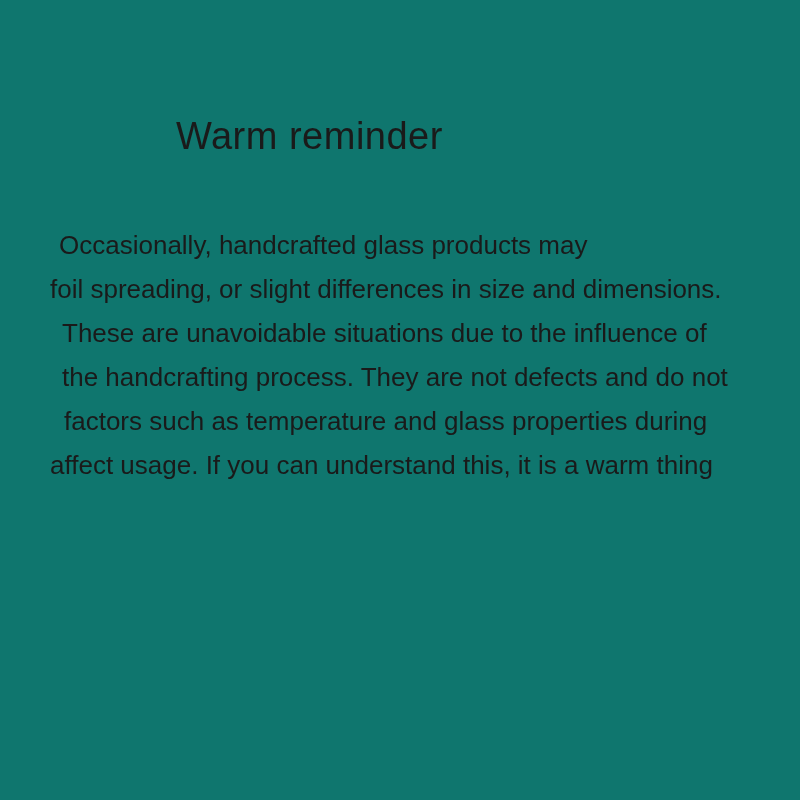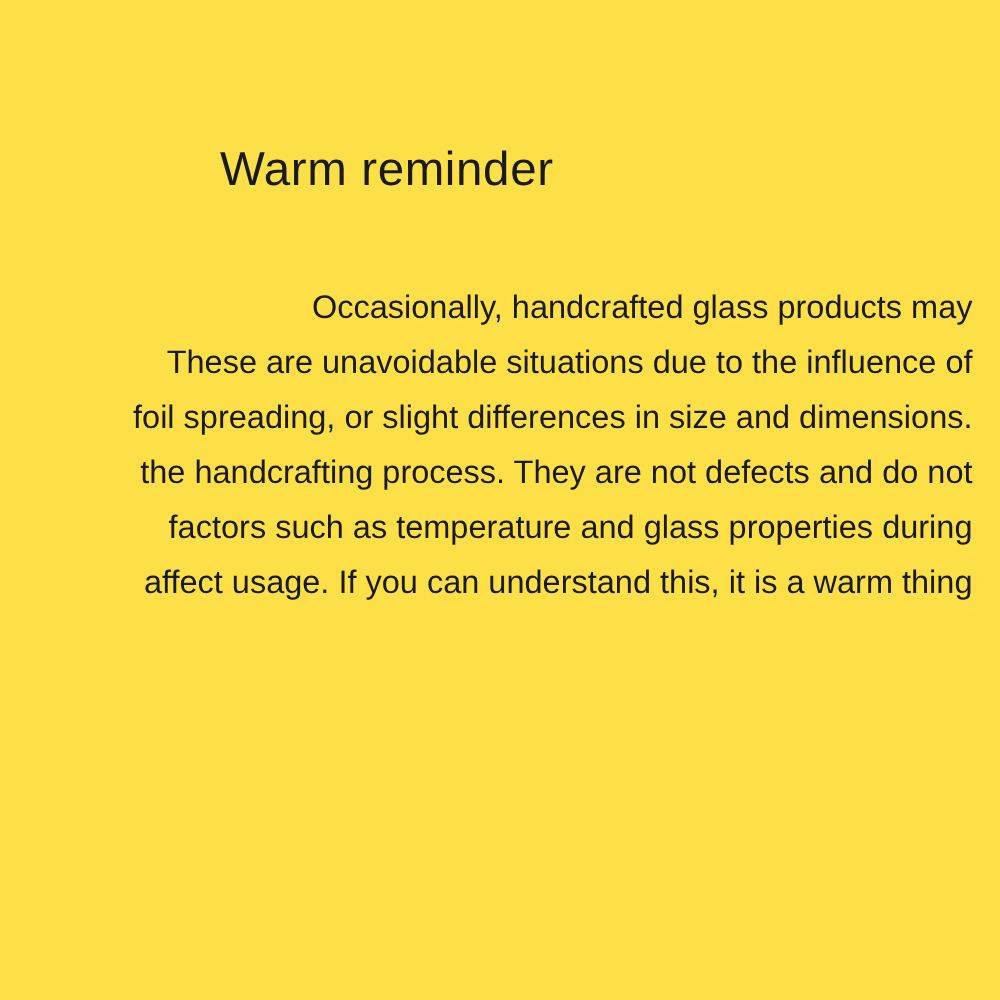--- a/index.html
+++ b/index.html
@@ -4,21 +4,21 @@
 <style>
   html, body {
     margin: 0;
     padding: 0;
     background: #ffffff;
   }
   .canvas {
     position: relative;
     width: 800px;
     height: 800px;
-    background: #fde047;
+    background: #0f766e;
     overflow: hidden;
     font-family: "Liberation Sans", sans-serif;
     color: #1a1a1a;
   }
   .title {
     position: absolute;
     top: 117px;
     left: 176px;
     font-size: 38px;
     font-weight: 400;
@@ -30,39 +30,38 @@
   .body-text {
     position: absolute;
     top: 223px;
     left: 48px;
     width: 730px;
     font-size: 26px;
     line-height: 44px;
   }
   .line {
     white-space: nowrap;
-    text-align: right;
   }
   
   .line:nth-child(1) { padding-left: 11px; }
   .line:nth-child(2) { padding-left: 2px;  }
   .line:nth-child(3) { padding-left: 14px; }
   .line:nth-child(4) { padding-left: 14px; }
   .line:nth-child(5) { padding-left: 16px; }
   .line:nth-child(6) { padding-left: 2px;  }
   .line:nth-child(7) { padding-left: 14px; }
   .line:nth-child(8) { padding-left: 0px;  }
 </style>
 </head>
 <body>
 
 <div class="canvas">
   <h1 class="title">Warm reminder</h1>
 
   <div class="body-text">
     <div class="line">Occasionally, handcrafted glass products may</div>
+    <div class="line">foil spreading, or slight differences in size and dimensions.</div>
     <div class="line">These are unavoidable situations due to the influence of</div>
-    <div class="line">foil spreading, or slight differences in size and dimensions.</div>
     <div class="line">the handcrafting process. They are not defects and do not</div>
     <div class="line">factors such as temperature and glass properties during</div>
     <div class="line">affect usage. If you can understand this, it is a warm thing</div>
   </div>
 </div>
 
 </body></html>

